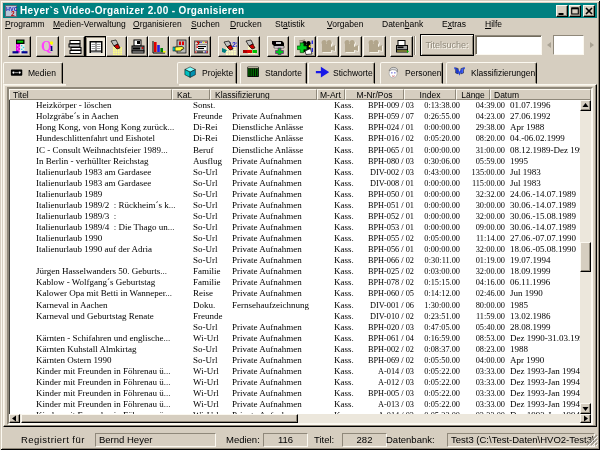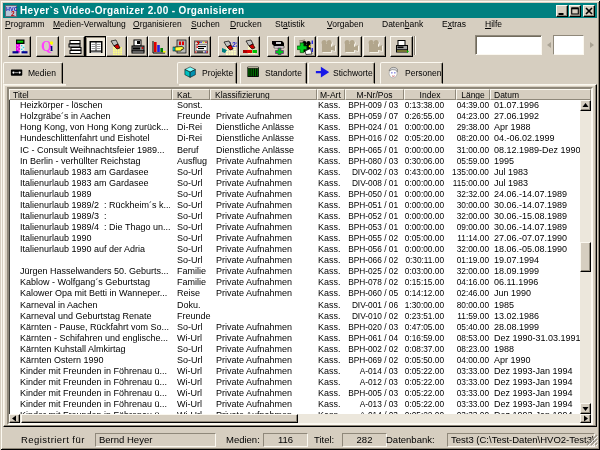--- a/index.html
+++ b/index.html
@@ -35,21 +35,21 @@
   box-shadow: inset -1px 0 0 #8f887a, 0 0 0 0 transparent; }
 .tic { margin-left:6px; display:flex; }
 .tlb { margin-left:4px; font-size:8.5px; white-space:nowrap; }
 #panel { position:absolute; left:3px; top:84px; width:594px; height:343px; background:#d6cec0;
   border:1px solid; border-color:#fbf8f0 #000000 #000000 #fbf8f0; box-shadow: inset -1px -1px 0 #8f887a, inset 1px 1px 0 #f2ecdf; z-index:2; }
 #lv { position:absolute; left:7px; top:87px; width:586px; height:338px; background:#fff;
   border:2px solid; border-color:#8f887a #fbf8f0 #fbf8f0 #8f887a; box-shadow: inset 1px 1px 0 #40403a; z-index:4; }
 #lvi { position:absolute; left:9px; top:89px; width:582px; height:334px; overflow:hidden; z-index:5; }
 .hc { position:absolute; top:0; height:11px; background:#d6cec0; font-size:8.5px; line-height:11px; white-space:nowrap; overflow:hidden;
   border:1px solid; border-color:#fbf8f0 #8f887a #8f887a #fbf8f0; }
-.row { position:absolute; left:0; width:571px; height:11px; font-size:9px; line-height:11px; color:#000; }
+.row { position:absolute; left:16px; width:571px; height:11px; font-size:9px; line-height:11px; color:#000;font-family:Liberation Serif, serif; }
 .c { position:absolute; top:0; white-space:pre; overflow:hidden; }
 .c.r { text-align:right; }
 .c.n { font-size:8.3px; }
 #vsb { position:absolute; left:571px; top:11px; width:11px; height:314px; background:#ece7dc; }
 #hsb { position:absolute; left:0px; top:325px; width:582px; height:9px; background:#ece7dc; }
 .sbtn { position:absolute; background:#d6cec0; border:1px solid; border-color:#fbf8f0 #000000 #000000 #fbf8f0;
   box-shadow: inset -1px -1px 0 #8f887a; display:flex; align-items:center; justify-content:center; }
 #statusbar { position:absolute; left:3px; top:429px; width:594px; height:18px; font-size:9.5px; color:#000; }
 .sfield { position:absolute; top:4px; height:14px; background:#d6cec0;
   border:1px solid; border-color:#8f887a #fbf8f0 #fbf8f0 #8f887a; line-height:12px; white-space:nowrap; overflow:hidden; }
@@ -347,20 +347,21 @@
 <div class="tb" style="left:387px;width:23px">
         <svg width="16" height="16" viewBox="0 0 16 16">
           <rect x="4" y="1.5" width="7" height="5" fill="#fff" stroke="#000"></rect>
           <rect x="2.5" y="6.5" width="11" height="4.5" fill="#a0a0a0" stroke="#000"></rect>
           <rect x="2.5" y="11" width="11" height="2" fill="#e8e860" stroke="#000"></rect>
           <rect x="3.5" y="7.5" width="6" height="1.6" fill="#000"></rect>
           <polygon points="13,11 15,12.5 13,14" fill="#00c000"></polygon>
         </svg>
       </div>
     <div id="tsep"></div>
+    <div id="tsbtn">Titelsuche:</div>
     <div id="tsinput"></div>
     <div class="spn" style="left:544px;border-right:4px solid #a9a294"></div>
     <div id="spinbox"></div>
     <div class="spn" style="left:587px;border-left:4px solid #a9a294"></div>
   </div>
   <div id="tabstrip">
 <div class="tab" style="left:3px;width:60px">
         <span class="tic">
           <svg width="14" height="14" viewBox="0 0 16 16">
             <rect x="1" y="4" width="13" height="7" rx="1" fill="#000"></rect>
@@ -408,20 +409,32 @@
         <span class="tic">
           <svg width="14" height="14" viewBox="0 0 16 16">
             <ellipse cx="7" cy="8.2" rx="4.6" ry="5.4" fill="#fff" stroke="#999" stroke-width="0.7"></ellipse>
             <path d="M2.4,5.5 Q4,0.5 9.5,1.8 Q13,2.8 12,6.5 L9.5,4.5 Q6,3.2 2.4,5.5Z" fill="#d8d8d8" stroke="#555" stroke-width="0.6"></path>
             <circle cx="5.6" cy="7.8" r="0.75" fill="#2020c0"></circle>
             <circle cx="9" cy="7.8" r="0.75" fill="#2020c0"></circle>
             <path d="M5.8,11.3 Q7,12.3 8.8,11.3" stroke="#c04040" stroke-width="0.9" fill="none"></path>
           </svg>
         </span>
         <span class="tlb">Personen</span>
+      </div>
+<div class="tab" style="left:446px;width:91px">
+        <span class="tic">
+          <svg width="14" height="14" viewBox="0 0 16 16">
+            <path d="M3,2 L6,3 L6,9 L3,8 Z" fill="#2040e0" stroke="#000" stroke-width="0.5"></path>
+            <path d="M9,3 L12,2 L12,8 L9,9 Z" fill="#4060ff" stroke="#000" stroke-width="0.5"></path>
+            <path d="M6,5 L7.5,9 L9,5" stroke="#2040e0" stroke-width="1.6" fill="none"></path>
+            <polygon points="1.5,1 4,2.5 1.5,4" fill="#2040e0"></polygon>
+            <polygon points="13.5,1 11,2.5 13.5,4" fill="#2040e0"></polygon>
+          </svg>
+        </span>
+        <span class="tlb">Klassifizierungen</span>
       </div>
   </div>
   <div id="panel"></div>
   <div style="position:absolute;left:66px;top:84px;width:113px;height:2px;background:#d6cec0;z-index:3"></div>
   <div id="lv"></div>
   <div id="lvi">
 <div class="hc" style="left:0px;width:163px;padding-left:3px">Titel</div>
 <div class="hc" style="left:163px;width:38px;padding-left:4px">Kat.</div>
 <div class="hc" style="left:201px;width:107px;padding-left:4px">Klassifizierung</div>
 <div class="hc" style="left:308px;width:28px;padding-left:2px">M-Art</div>
@@ -604,38 +617,38 @@
         <span class="c" style="left:207px;width:100px">Private Aufnahmen</span>
         <span class="c" style="left:309px;width:26px">Kass.</span>
         <span class="c r n" style="left:336px;width:53px">BPH-060 / 05</span>
         <span class="c r n" style="left:395px;width:40px">0:14:12.00</span>
         <span class="c r n" style="left:441px;width:39px">02:46.00</span>
         <span class="c" style="left:485px;width:93px">Jun 1990</span>
       </div>
 <div class="row" style="top:210.5px">
         <span class="c" style="left:11px;width:150px">Karneval in Aachen</span>
         <span class="c" style="left:168px;width:34px">Doku.</span>
+        <span class="c" style="left:207px;width:100px">Fernsehaufzeichnung</span>
         <span class="c" style="left:309px;width:26px">Kass.</span>
         <span class="c r n" style="left:336px;width:53px">DIV-001 / 06</span>
         <span class="c r n" style="left:395px;width:40px">1:30:00.00</span>
         <span class="c r n" style="left:441px;width:39px">80:00.00</span>
         <span class="c" style="left:485px;width:93px">1985</span>
       </div>
 <div class="row" style="top:221.5px">
         <span class="c" style="left:11px;width:150px">Karneval und Geburtstag Renate</span>
         <span class="c" style="left:168px;width:34px">Freunde</span>
         <span class="c" style="left:207px;width:100px"></span>
         <span class="c" style="left:309px;width:26px">Kass.</span>
         <span class="c r n" style="left:336px;width:53px">DIV-010 / 02</span>
         <span class="c r n" style="left:395px;width:40px">0:23:51.00</span>
         <span class="c r n" style="left:441px;width:39px">11:59.00</span>
         <span class="c" style="left:485px;width:93px">13.02.1986</span>
       </div>
 <div class="row" style="top:232.6px">
-        <span class="c" style="left:11px;width:150px">Kärnten - Pause, Rückfahrt vom So...</span>
         <span class="c" style="left:168px;width:34px">So-Url</span>
         <span class="c" style="left:207px;width:100px">Private Aufnahmen</span>
         <span class="c" style="left:309px;width:26px">Kass.</span>
         <span class="c r n" style="left:336px;width:53px">BPH-020 / 03</span>
         <span class="c r n" style="left:395px;width:40px">0:47:05.00</span>
         <span class="c r n" style="left:441px;width:39px">05:40.00</span>
         <span class="c" style="left:485px;width:93px">28.08.1999</span>
       </div>
 <div class="row" style="top:243.7px">
         <span class="c" style="left:11px;width:150px">Kärnten - Schifahren und englische...</span>

